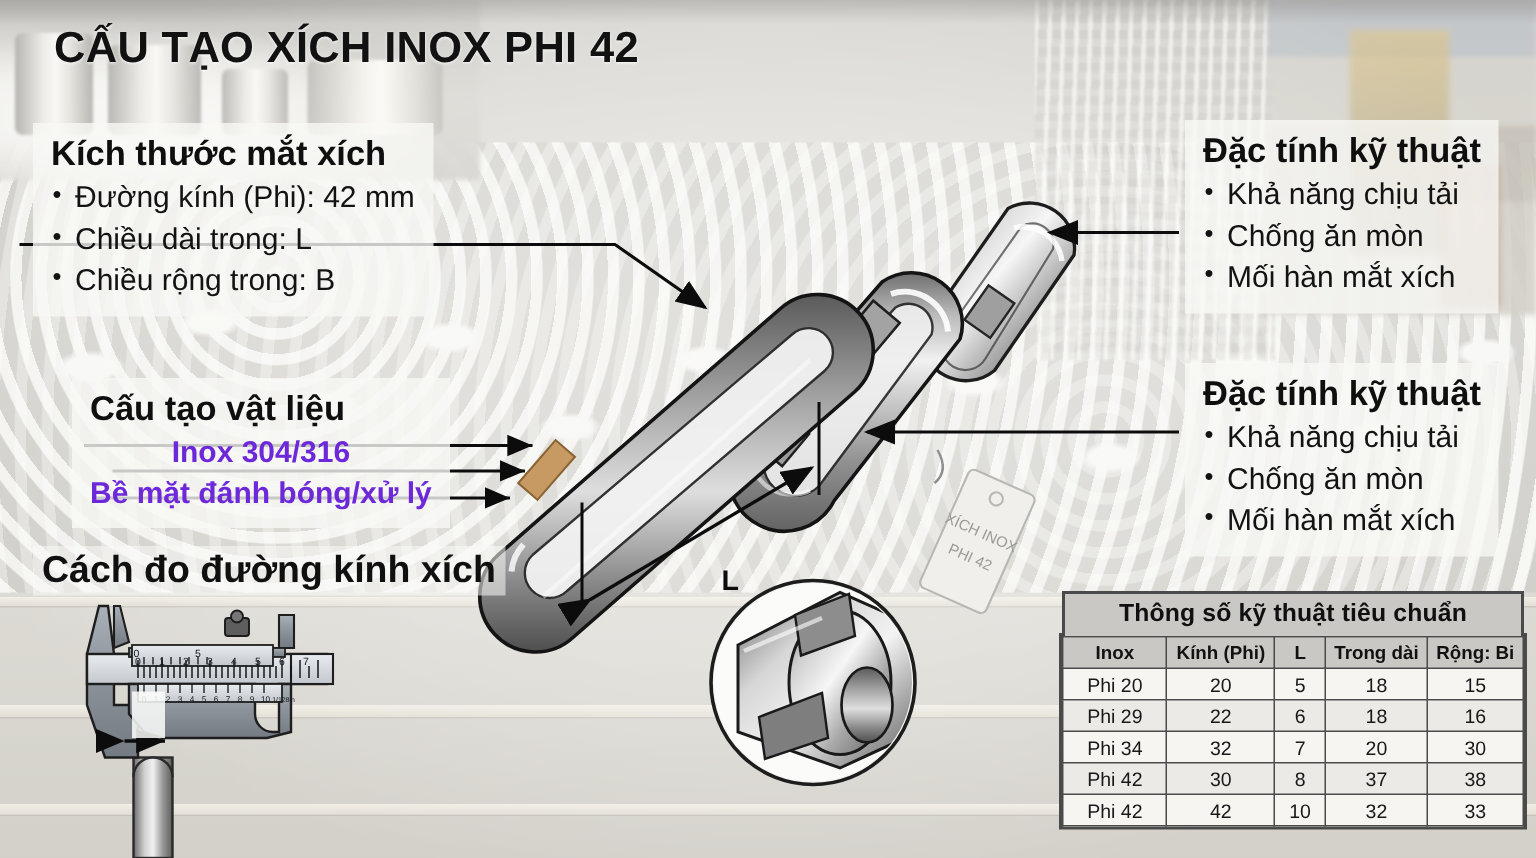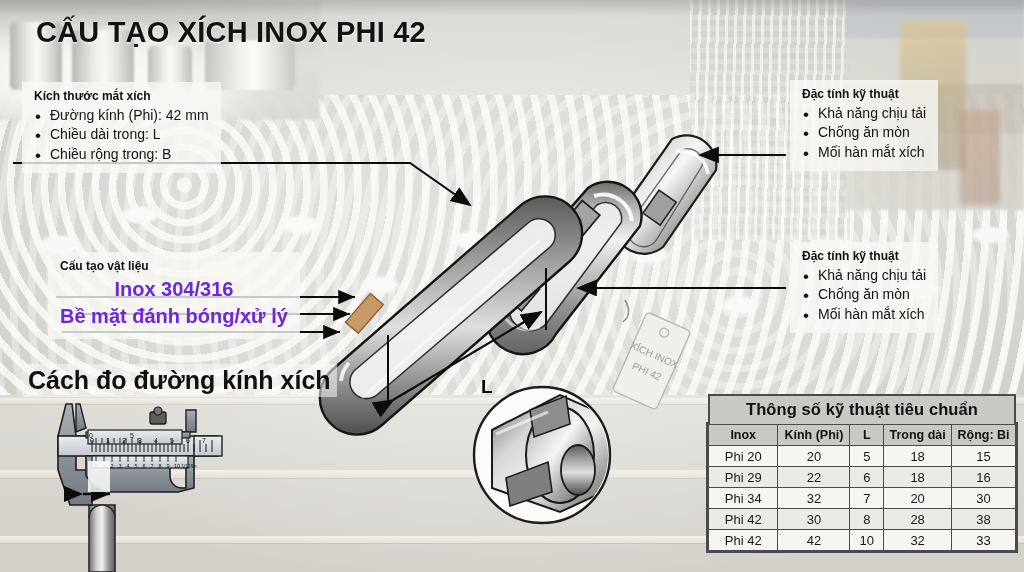--- a/index.html
+++ b/index.html
@@ -114,26 +114,26 @@
     margin-left:36px;
   }
 
   
   .panel {
     position:absolute;
     background:rgba(248,247,245,.80);
     padding:7px 12px 9px 12px;
   }
   .panel h3 {
-    font-size:12px; font-weight:bold; color:#0f0f0f; margin-bottom:3px;
+    font-size:23px; font-weight:bold; color:#0f0f0f; margin-bottom:3px;
     white-space:nowrap;
   }
   .panel ul { list-style:none; }
   .panel li {
-    font-size:14px; color:#131313; line-height:1.38; white-space:nowrap;
+    font-size:20px; color:#131313; line-height:1.38; white-space:nowrap;
     padding-left:16px; position:relative;
   }
   .panel li:before {
     content:"•"; position:absolute; left:1px; top:-1px; font-size:17px;
   }
   .panel p { font-size:20px; color:#6d28d9; line-height:1.36; white-space:nowrap;font-weight:bold; }
 
   #panel-dims    { left:22px;  top:82px;  }
   #panel-dims h3 { text-align:left; }
   #panel-spec1   { left:790px; top:80px;  }
@@ -521,21 +521,21 @@
         <td>Phi 34</td>
         <td>32</td>
         <td>7</td>
         <td>20</td>
         <td class="faded">30</td>
       </tr>
       <tr>
         <td>Phi 42</td>
         <td>30</td>
         <td>8</td>
-        <td>28</td>
+        <td>37</td>
         <td class="faded">38</td>
       </tr>
       <tr>
         <td>Phi 42</td>
         <td>42</td>
         <td>10</td>
         <td>32</td>
         <td>33</td>
       </tr>
     </tbody>

